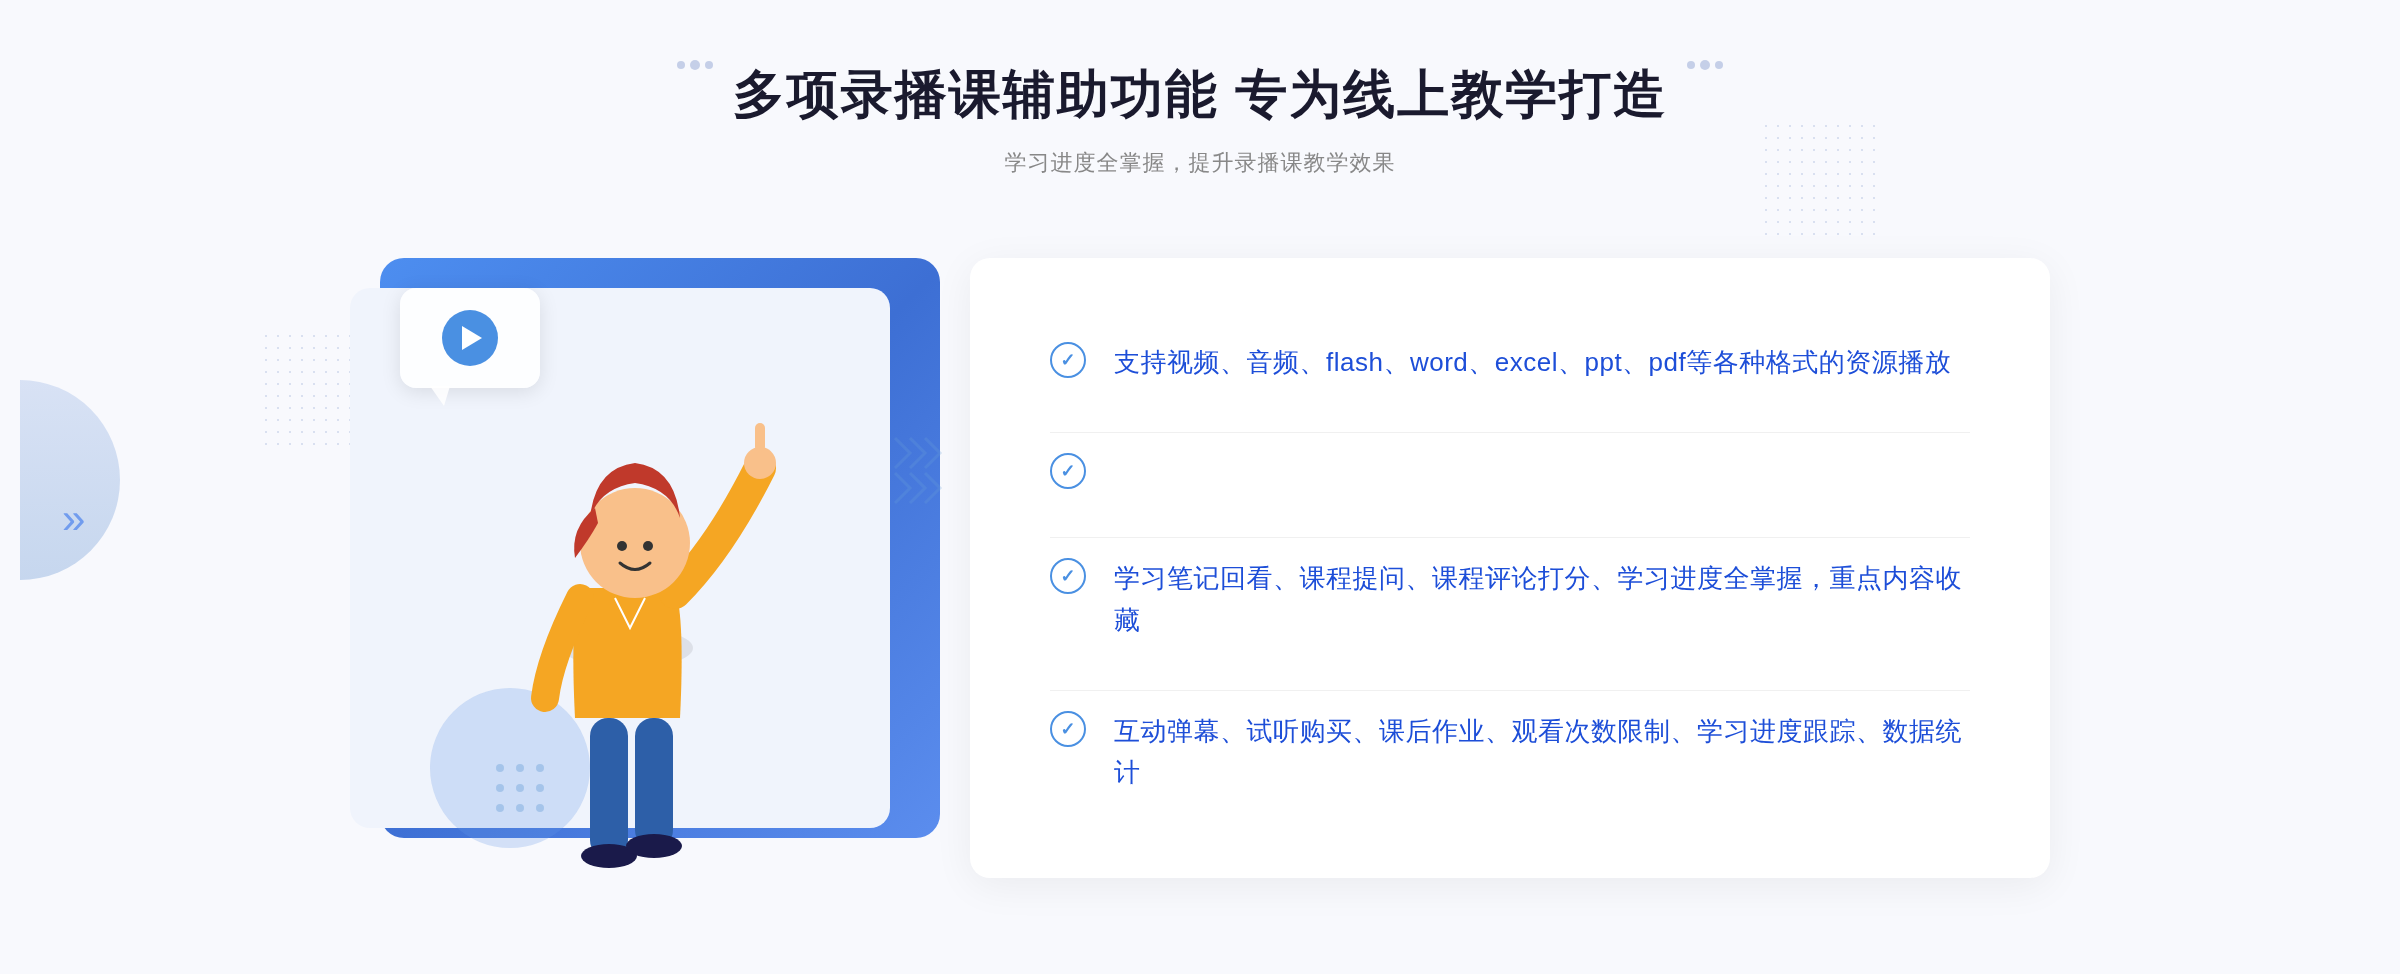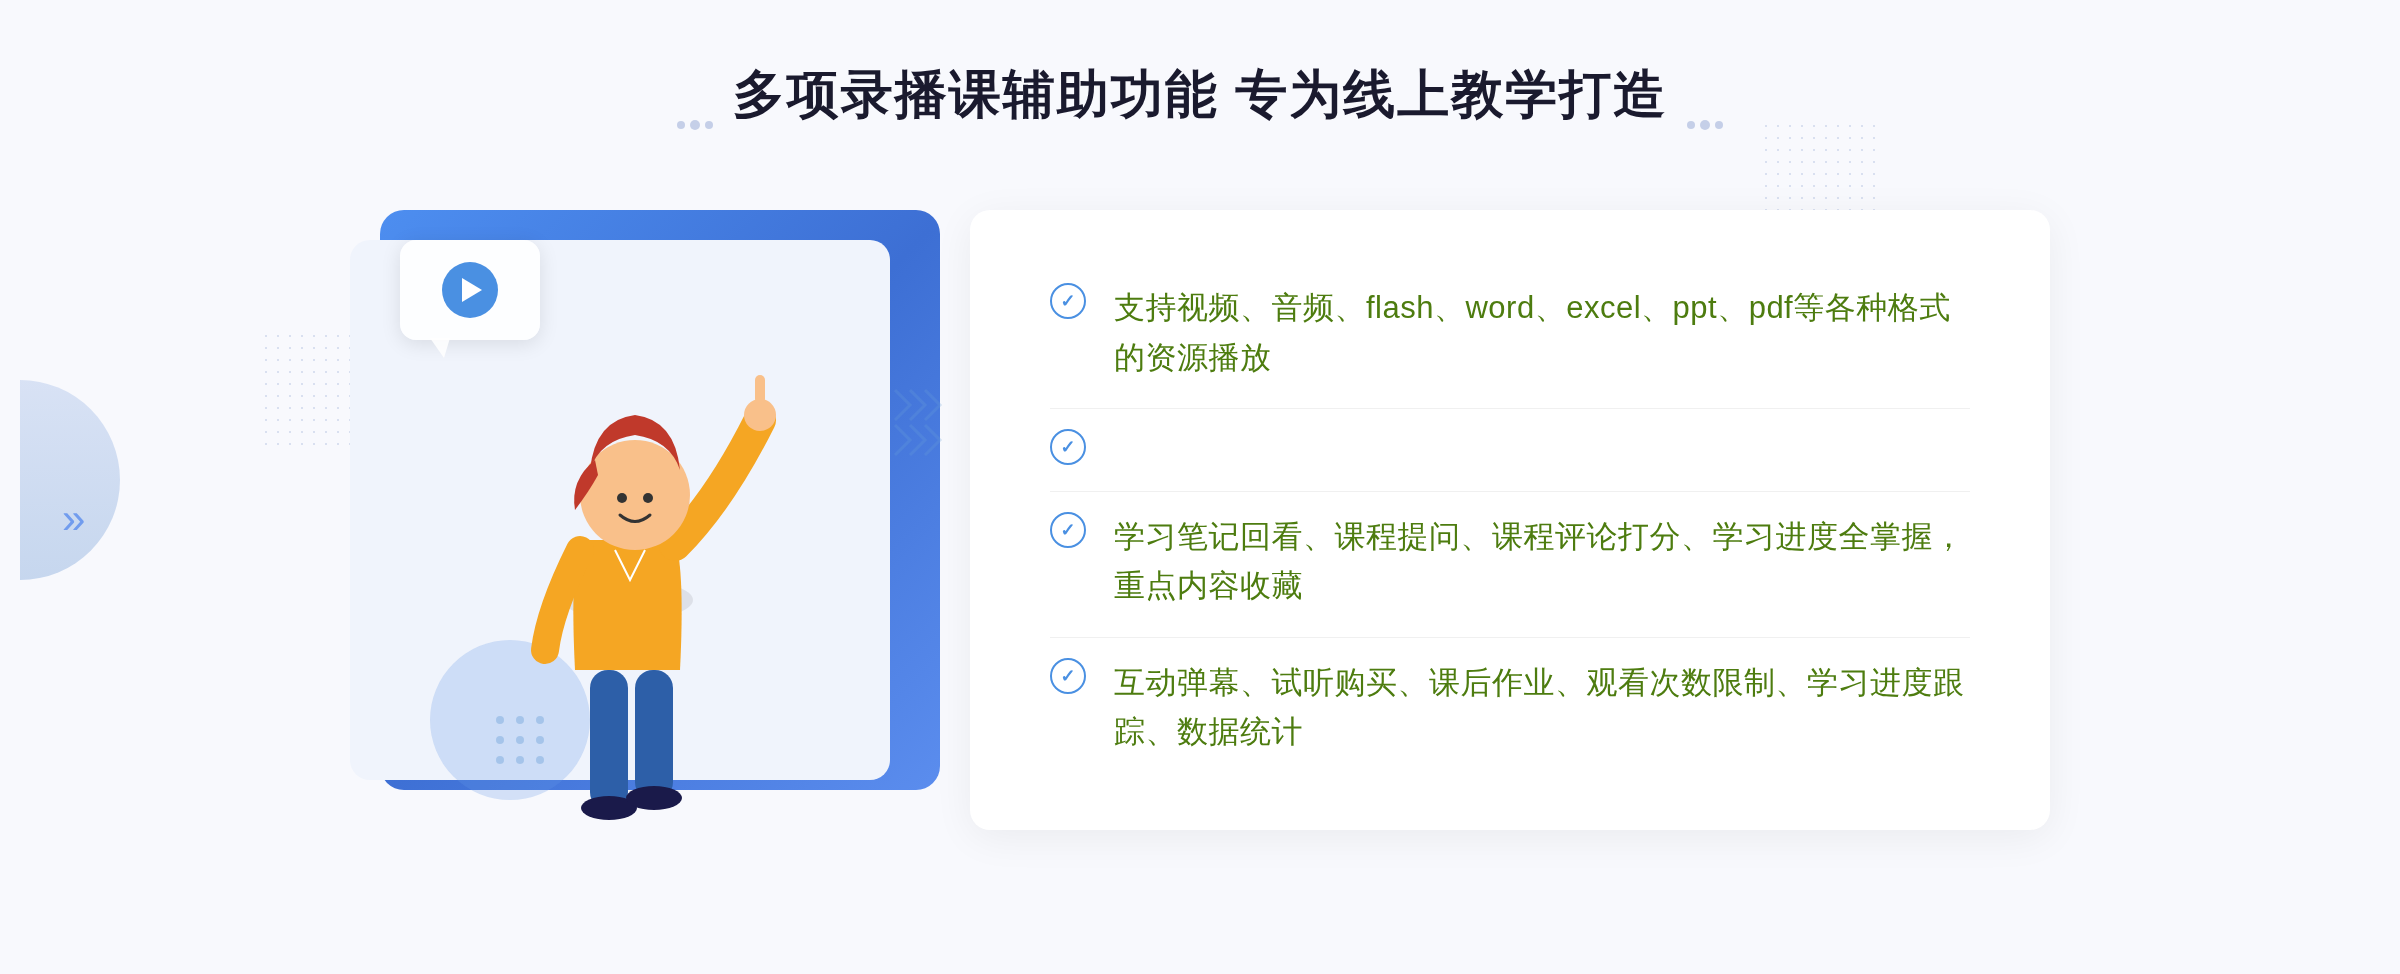--- a/index.html
+++ b/index.html
@@ -50,21 +50,21 @@
     
     .header-section {
       margin-top: 60px;
       text-align: center;
       position: relative;
       z-index: 2;
     }
 
     .header-title-row {
       display: flex;
-      align-items: flex-end;
+      align-items: flex-start;
       justify-content: center;
       gap: 20px;
     }
 
     .header-dots {
       display: flex;
       gap: 5px;
       align-items: center;
     }
 
@@ -278,22 +278,22 @@
     }
 
     .check-mark {
       color: #4a90e2;
       font-size: 18px;
       font-weight: 700;
       line-height: 1;
     }
 
     .feature-text {
-      font-size: 31px;
-      color: #4d7c0f;
+      font-size: 26px;
+      color: #1d4ed8;
       line-height: 1.6;
       letter-spacing: 0.5px;
     }
 
     
     .half-circle-left {
       position: absolute;
       left: 20px;
       top: 380px;
       width: 100px;
@@ -334,20 +334,21 @@
           <span></span>
           <span></span>
       </div>
       <h1 class="main-title">多项录播课辅助功能 专为线上教学打造</h1>
       <div class="header-dots">
         <span></span>
           <span></span>
           <span></span>
       </div>
     </div>
+    <p class="sub-title">学习进度全掌握，提升录播课教学效果</p>
   </div>
 
   <div class="main-content">
 
     <div class="illustration-wrapper">
 
       <div class="blue-card"></div>
 
       <div class="white-panel"></div>
 

